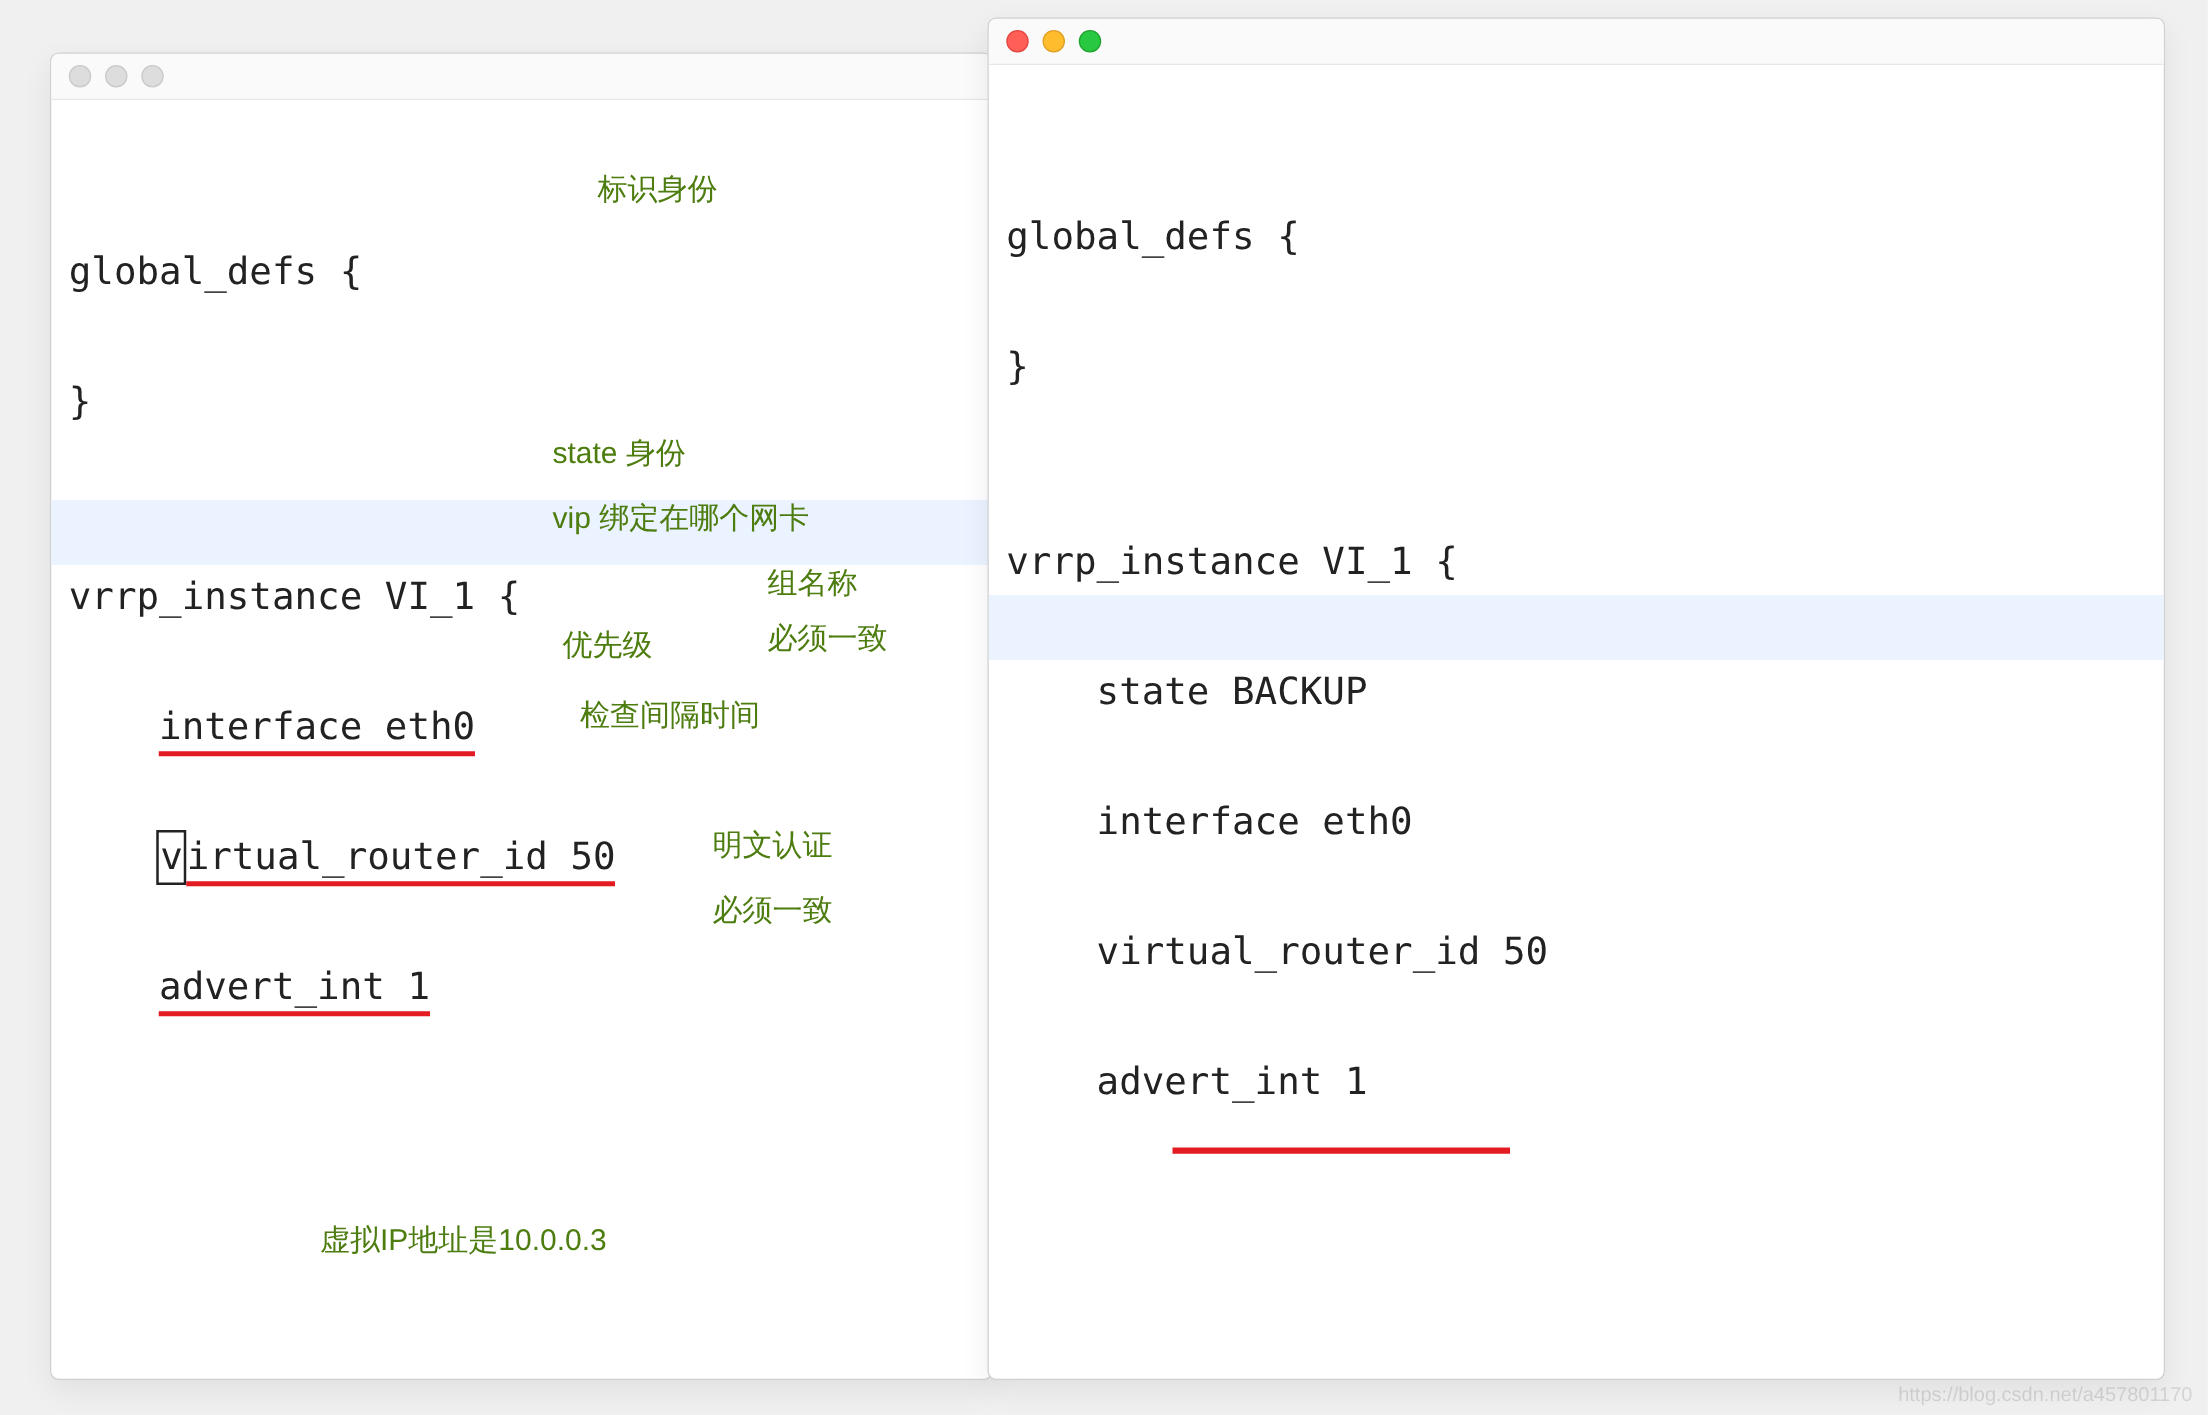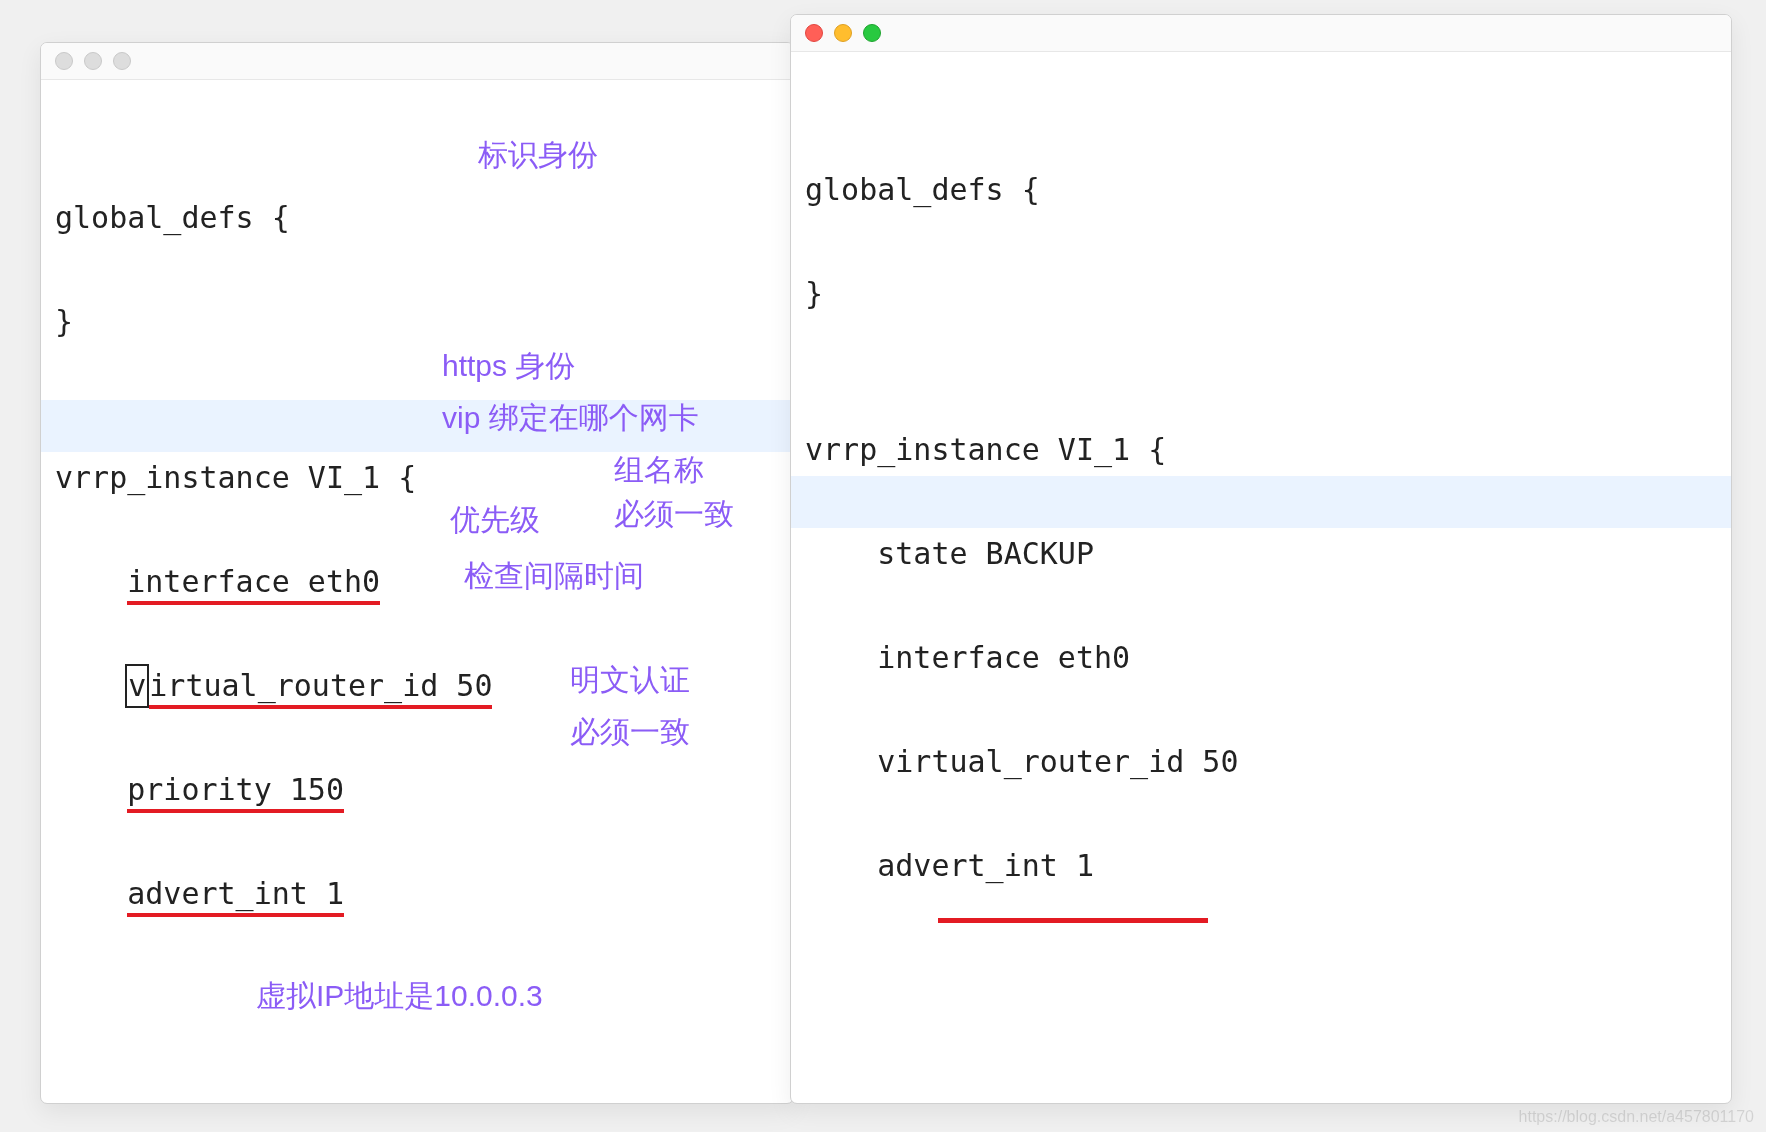--- a/index.html
+++ b/index.html
@@ -12,42 +12,41 @@
   .red{background:#ff5f57;border:1px solid #e24640;}
   .yellow{background:#ffbd2e;border:1px solid #dfa023;}
   .green{background:#28c940;border:1px solid #1fa32f;}
   .inactive .dot{background:#ddd;border:1px solid #c9c9c9;}
   .editor{position:relative;font-size:30px;line-height:52px;color:#222;padding:8px 0 0 14px;white-space:pre;}
   .hl{position:absolute;left:0;right:0;height:52px;background:#eaf3ff;z-index:0;}
   .editor .ln{position:relative;z-index:1;}
   .caret{display:inline-block;border:2px solid #222;padding:0 1px;margin-left:-2px;line-height:40px;}
   .caret-b{display:inline-block;background:#222;color:#fff;padding:0 2px;line-height:40px;}
   .u{border-bottom:4px solid #e31b23;padding-bottom:2px;}
-  .note{position:absolute;color:#8b5cf6;font-family:"PingFang SC","Microsoft YaHei",sans-serif;font-size:30px;font-weight:500;z-index:5;white-space:nowrap;}
+  .note{position:absolute;color:#4d7c0f;font-family:"PingFang SC","Microsoft YaHei",sans-serif;font-size:24px;font-weight:500;z-index:5;white-space:nowrap;}
   .underline-only{position:absolute;background:#e31b23;height:5px;z-index:4;}
   .watermark{position:absolute;right:12px;bottom:6px;font-size:16px;color:rgba(0,0,0,.12);font-family:sans-serif;}
 </style>
 </head>
 <body>
 
 <div class="win win-left inactive">
   <div class="titlebar">
     <span class="dot"></span>
     <span class="dot"></span>
     <span class="dot"></span>
   </div>
   <div class="editor">
     <div class="hl" style="top:320px"></div>
 <div class="ln">global_defs {</div>
 <div class="ln">}</div>
 <div class="ln"></div>
 <div class="ln">vrrp_instance VI_1 {</div>
 <div class="ln"><span>    </span><span class="u">interface eth0</span></div>
 <div class="ln"><span>    </span><span class="caret">v</span><span class="u">irtual_router_id 50</span></div>
-<div class="ln"><span>    </span><span class="u">priority 150</span></div>
 <div class="ln"><span>    </span><span class="u">advert_int 1</span></div>
 
 
 
 
 
 
 
 
 
@@ -77,21 +76,21 @@
 
 
 
 
 
 
   </div>
 </div>
 
 <div class="note" style="left:478px;top:135px">标识身份</div>
-<div class="note" style="left:442px;top:346px">https 身份</div>
+<div class="note" style="left:442px;top:346px">state 身份</div>
 <div class="note" style="left:442px;top:398px">vip 绑定在哪个网卡</div>
 <div class="note" style="left:614px;top:450px">组名称</div>
 <div class="note" style="left:614px;top:494px">必须一致</div>
 <div class="note" style="left:450px;top:500px">优先级</div>
 <div class="note" style="left:464px;top:556px">检查间隔时间</div>
 <div class="note" style="left:570px;top:660px">明文认证</div>
 <div class="note" style="left:570px;top:712px">必须一致</div>
 <div class="note" style="left:256px;top:976px">虚拟IP地址是10.0.0.3</div>
 
 <div class="underline-only" style="left:938px;top:918px;width:270px"></div>

